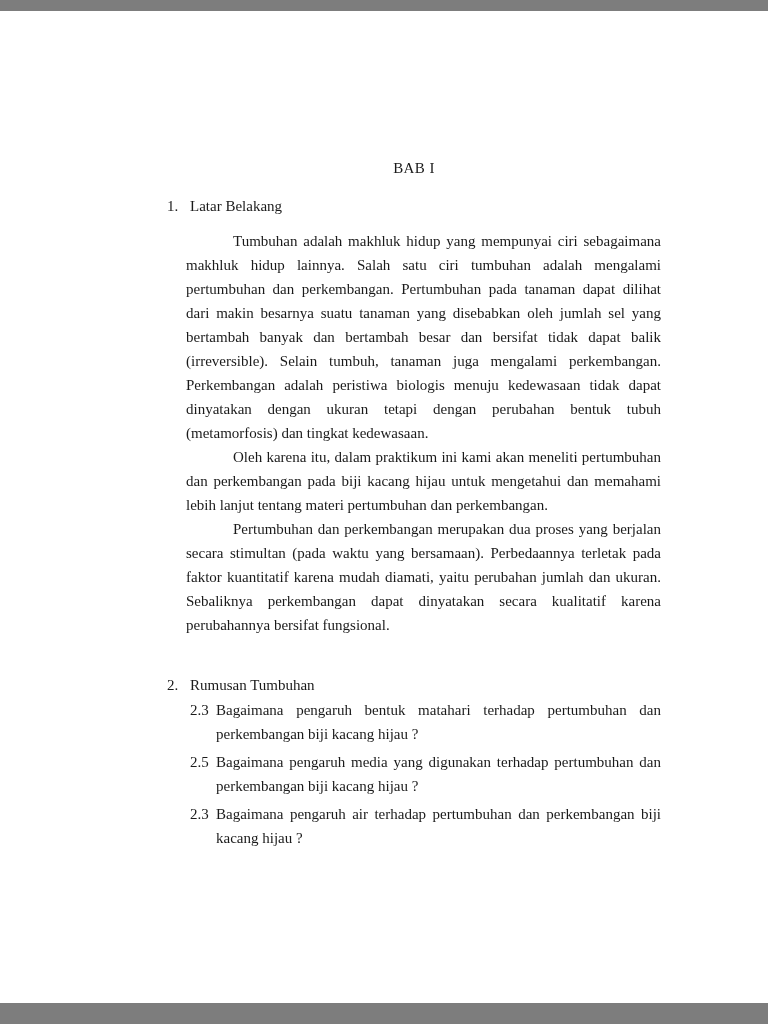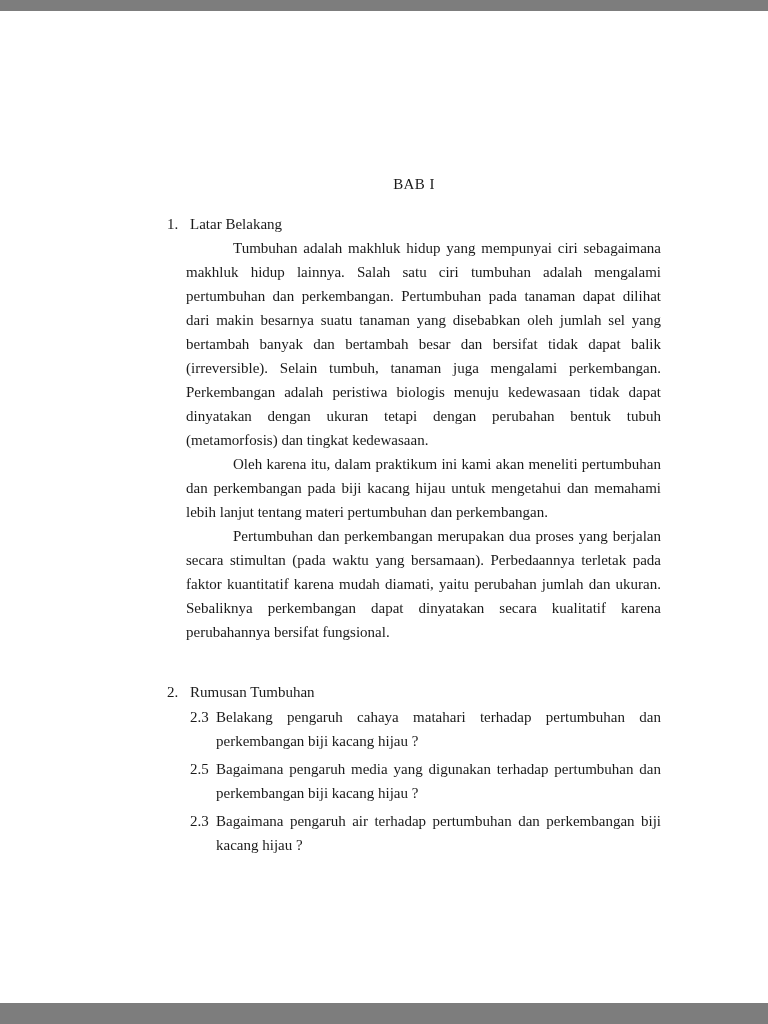--- a/index.html
+++ b/index.html
@@ -27,33 +27,33 @@
 
   .content {
     position: absolute;
     left: 167px;
     top: 156px;
     width: 494px;
     font-size: 15px;
     line-height: 24px;
   }
   .doc-title {
-    margin: 16px;
+    margin: 0;
     font-size: 15px;
     font-weight: normal;
     text-align: center;
     letter-spacing: 0.4px;
   }
   .section { margin-top: 14px; }
   .section-head { white-space: nowrap; }
   .sec-num {
     display: inline-block;
     width: 23px;
   }
-  .section-body { margin-left: 19px; }
+  .section-body { margin-left: 19px; margin-top: 11px; }
 
   p.para {
     margin: 0;
     text-align: justify;
     text-indent: 47px;
   }
   .para-first { margin-top: 22px; }
   .para-gap { margin-top: 29px; }
 
   .section-2 { margin-top: 36px; }
@@ -91,21 +91,21 @@
         <p class="para para-gap">Oleh karena itu, dalam praktikum ini kami akan meneliti pertumbuhan dan perkembangan pada biji kacang hijau untuk mengetahui dan memahami lebih lanjut tentang materi pertumbuhan dan perkembangan.</p>
         <p class="para para-gap">Pertumbuhan dan perkembangan merupakan dua proses yang berjalan secara stimultan (pada waktu yang bersamaan). Perbedaannya terletak pada faktor kuantitatif karena mudah diamati, yaitu perubahan jumlah dan ukuran. Sebaliknya perkembangan dapat dinyatakan secara kualitatif karena perubahannya bersifat fungsional.</p>
       </div>
     </div>
 
     <div class="section section-2">
       <div class="section-head">
         <span class="sec-num">2.</span><span>Rumusan Tumbuhan</span>
       </div>
       <div class="item-list">
-        <p class="item"><span class="item-num">2.3</span><span>Belakang pengaruh cahaya matahari terhadap pertumbuhan dan perkembangan biji kacang hijau ?</span></p>
+        <p class="item"><span class="item-num">2.3</span><span>Bagaimana pengaruh bentuk matahari terhadap pertumbuhan dan perkembangan biji kacang hijau ?</span></p>
         <p class="item"><span class="item-num">2.5</span><span>Bagaimana pengaruh media yang digunakan terhadap pertumbuhan dan perkembangan biji kacang hijau ?</span></p>
         <p class="item"><span class="item-num">2.3</span><span>Bagaimana pengaruh air terhadap pertumbuhan dan perkembangan biji kacang hijau ?</span></p>
       </div>
     </div>
 
   </div>
 
   <div class="edge-bar edge-bottom"></div>
 
 </div>

